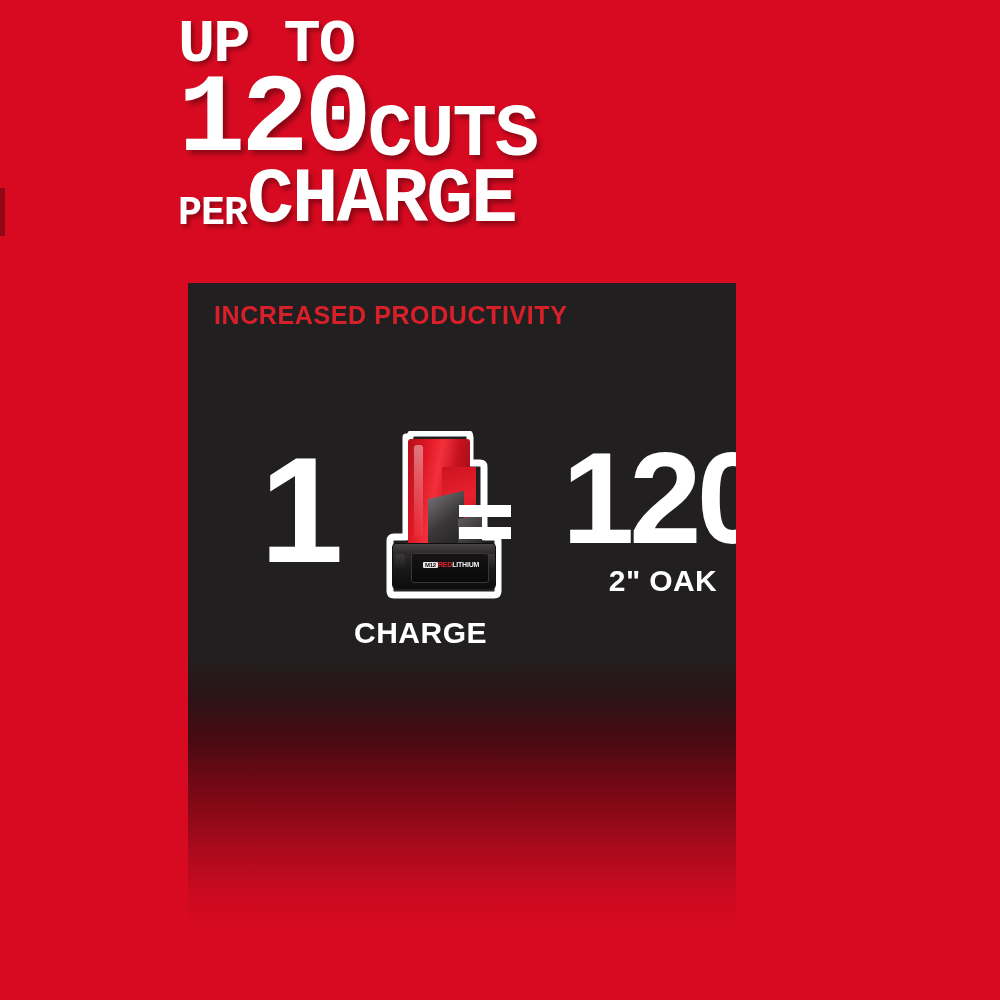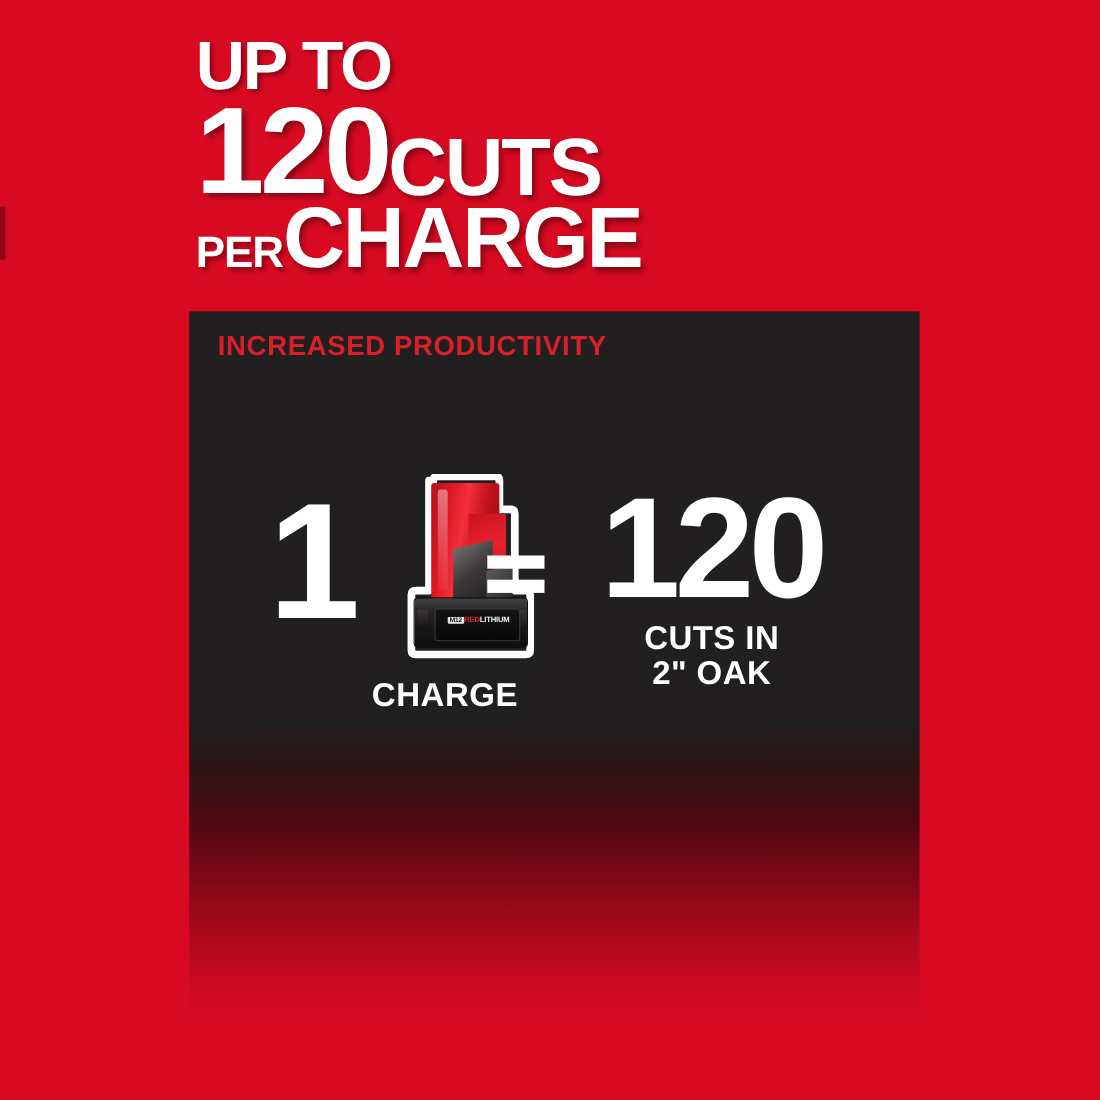--- a/index.html
+++ b/index.html
@@ -18,26 +18,27 @@
 
   
   .edge-artifact {
     position:absolute; left:0; top:188px;
     width:5px; height:48px;
     background:#8F0715;
   }
 
   
   .headline {
-    position:absolute; left:178px; top:32px;
+    position:absolute; left:178px; top:16px;
     width:720px;
     color:#FFFFFF;
     text-transform:uppercase;
     font-weight:bold;
     letter-spacing:-1px;
+    font-family:Liberation Mono, monospace;
   }
   .hl-row { display:flex; align-items:flex-end; line-height:0.86; }
   .hl-row + .hl-row { margin-top:-2px; }
 
   .hl-up-to {
     font-size:62px;
     letter-spacing:-2px;
     text-shadow:3px 3px 4px rgba(0,0,0,0.35);
     line-height:0.95;
     display:block;
@@ -60,22 +61,22 @@
     padding-bottom:3px;
   }
   .hl-charge {
     font-size:78px;
     letter-spacing:-2px;
     text-shadow:3px 4px 5px rgba(0,0,0,0.35);
   }
 
   
   .panel {
-    position:absolute; left:172px; top:283px;
-    width:664px; height:655px;
+    position:absolute; left:188px; top:283px;
+    width:548px; height:655px;
     background:linear-gradient(to bottom,
       #221F20 0%,
       #221F20 57%,
       #2A1416 63%,
       #4A0A12 70%,
       #7A0815 78%,
       #A80A1C 86%,
       #C90A20 93%,
       #D80A21 99%);
     overflow:hidden;
@@ -308,20 +309,19 @@
       </div>
 
       <div class="eq-sign">
         <div class="eq-bar top"></div>
         <div class="eq-bar bottom"></div>
       </div>
 
       <div class="eq-right">
         <div class="big-120">120</div>
         <div class="cuts-lines">
-          <div class="cuts-line">CUTS IN</div>
           <div class="cuts-line">2" OAK</div>
         </div>
       </div>
 
     </div>
   </div>
 </div>
 
 </body></html>

